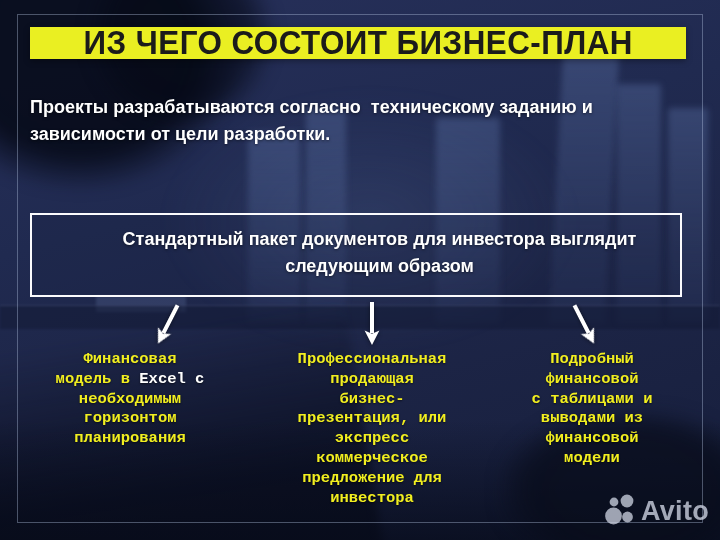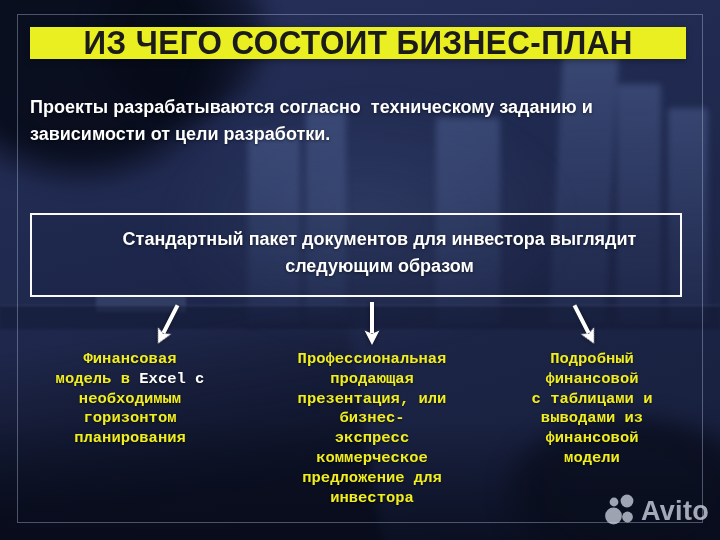--- a/index.html
+++ b/index.html
@@ -143,22 +143,22 @@
   <div class="col col1">
       <div class="tline"><span>Финансовая</span></div>
       <div class="tline"><span>модель в </span><span class="white">Excel с</span></div>
       <div class="tline"><span>необходимым</span></div>
       <div class="tline"><span>горизонтом</span></div>
       <div class="tline"><span>планирования</span></div>
     </div>
   <div class="col col2">
       <div class="tline"><span>Профессиональная</span></div>
       <div class="tline"><span>продающая</span></div>
+      <div class="tline"><span>бизнес-</span></div>
       <div class="tline"><span>презентация, или</span></div>
-      <div class="tline"><span>бизнес-</span></div>
       <div class="tline"><span>экспресс</span></div>
       <div class="tline"><span>коммерческое</span></div>
       <div class="tline"><span>предложение для</span></div>
       <div class="tline"><span>инвестора</span></div>
     </div>
   <div class="col col3">
       <div class="tline"><span>Подробный</span></div>
       <div class="tline"><span>финансовой</span></div>
       <div class="tline"><span>с таблицами и</span></div>
       <div class="tline"><span>выводами из</span></div>

